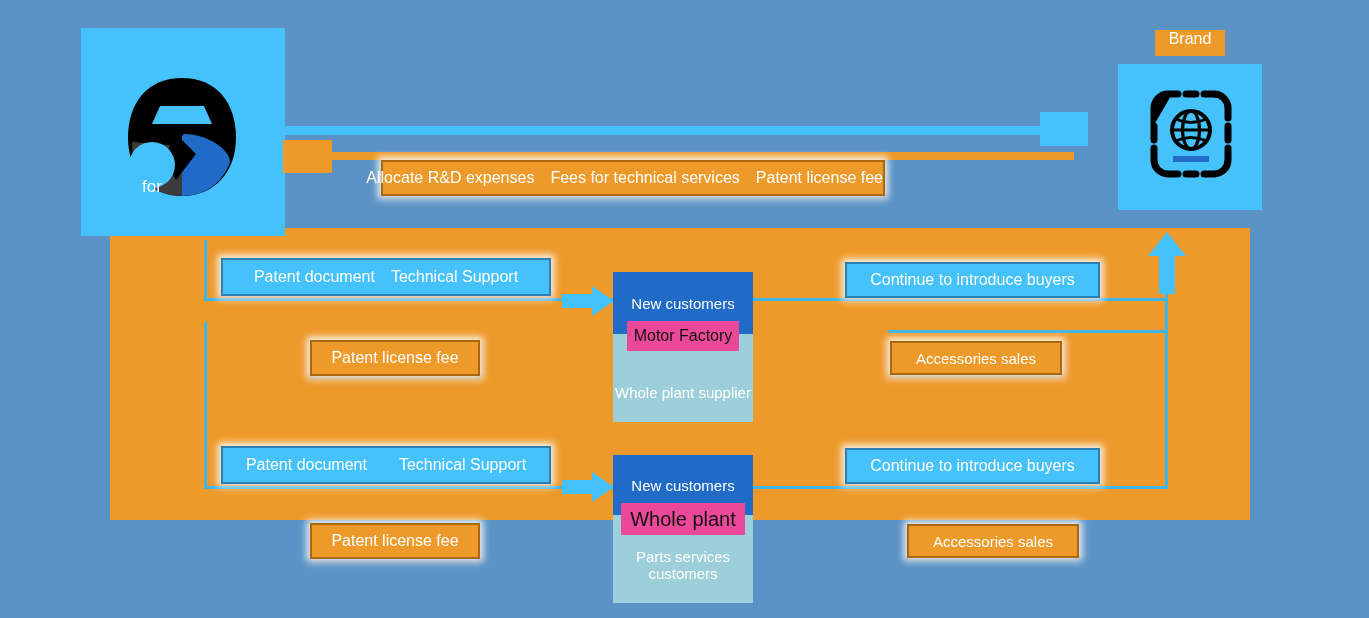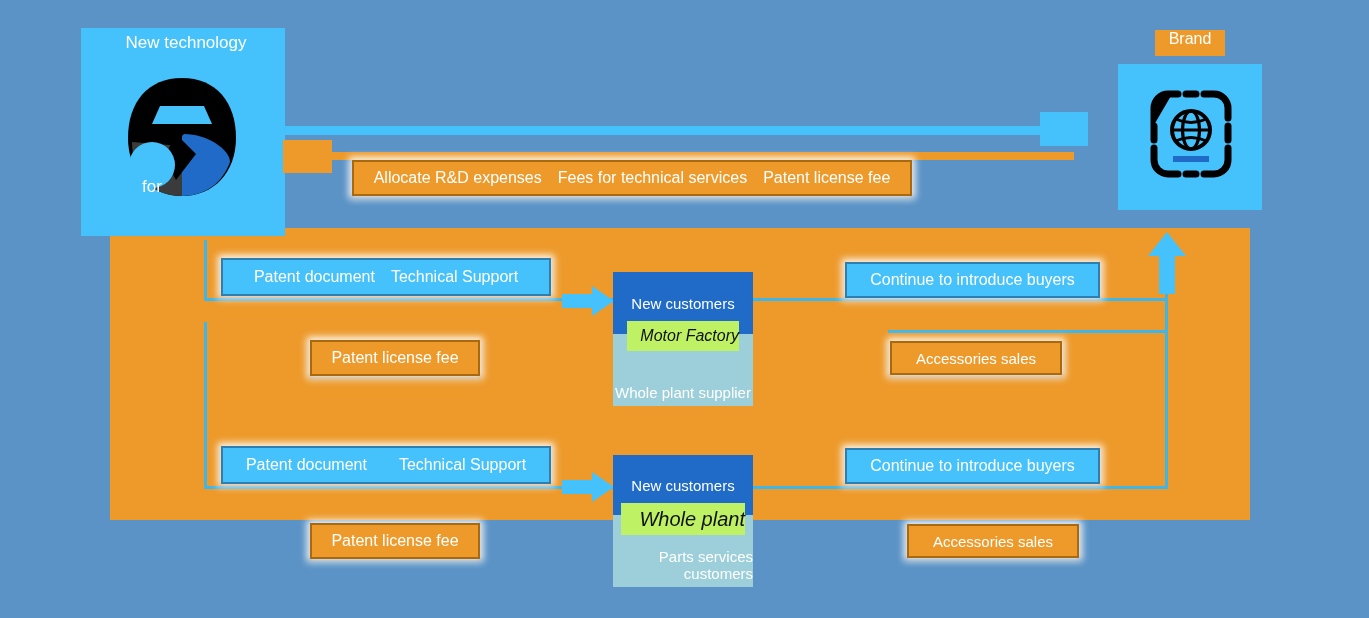--- a/index.html
+++ b/index.html
@@ -43,28 +43,27 @@
 
   
   .cust{ }
   .cust-top{
     background:#1f6bc7;color:#fff;
     display:flex;align-items:center;justify-content:center;
   }
   .cust-bot{
     background:#9ccfd9;color:#fff;
     display:flex;align-items:flex-end;justify-content:center;
-    text-align:right;line-height:1.12;
-    padding-bottom:4px;
+    text-align:center;line-height:1.12;
+    padding-bottom:20px;
   }
   .cust-label{
-    background:#bef264;color:#111;
-    display:flex;align-items:center;justify-content:flex-end;
+    background:#ec4899;color:#111;
+    display:flex;align-items:center;justify-content:center;
     white-space:nowrap;
-    font-style:italic;
   }
 
   
   .line-blue{background:#45c2fb;}
   .line-orange{background:#ed9a2b;}
   .line-thin-blue{background:#3fb6ea;}
 
   
   .logo-wrap{position:absolute;}
 
@@ -81,21 +80,20 @@
 </head>
 <body>
 
 <div class="stage">
 
   <div class="abs panel-orange-main" style="left:110px;top:228px;width:1140px;height:292px;"></div>
   <div class="abs panel-orange-main" style="left:122px;top:228px;width:1128px;height:292px;"></div>
 
   <div class="abs panel-lightblue" style="left:81px;top:28px;width:204px;height:208px;"></div>
 
-  <div class="abs title-text" style="left:81px;top:30px;width:210px;height:26px;font-size:17px;">New technology</div>
 
   <div class="logo-wrap" style="left:118px;top:72px;width:128px;height:132px;">
     <svg width="128" height="132" viewBox="0 0 128 132">
 
       <path d="M64 6 C30 6 10 30 10 66 C10 100 32 124 64 124 C96 124 118 100 118 66 C118 30 98 6 64 6 Z" fill="#000000"></path>
 
       <path d="M34 52 L94 52 L86 34 L42 34 Z" fill="#45c2fb"></path>
 
       <path d="M14 70 C14 104 34 124 64 124 L64 74 Z" fill="#3b3b3b"></path>
 
@@ -128,21 +126,21 @@
     </svg>
   </div>
 
   <div class="abs line-blue" style="left:283px;top:126px;width:790px;height:9px;"></div>
   <div class="abs panel-lightblue" style="left:1040px;top:112px;width:48px;height:34px;"></div>
 
   <div class="abs line-orange" style="left:283px;top:140px;width:49px;height:33px;"></div>
   <div class="abs line-orange" style="left:332px;top:152px;width:742px;height:8px;"></div>
 
 
-  <div class="abs pill orange" style="left:352px;top:160px;width:560px;height:36px;font-size:16px;">
+  <div class="abs pill orange" style="left:381px;top:160px;width:504px;height:36px;font-size:16px;justify-content:flex-end;">
     <span class="pill-inner" id="top-orange-items">Allocate R&amp;D expenses Fees for technical services Patent license fee</span>
   </div>
 
   <div class="abs line-thin-blue" style="left:204px;top:240px;width:3px;height:60px;"></div>
   <div class="abs line-thin-blue" style="left:204px;top:298px;width:420px;height:3px;"></div>
 
   <div class="abs pill blue" style="left:221px;top:258px;width:330px;height:38px;font-size:16px;">
     <span class="pill-inner" id="r1-left-blue">Patent document Technical Support</span>
   </div>
 

